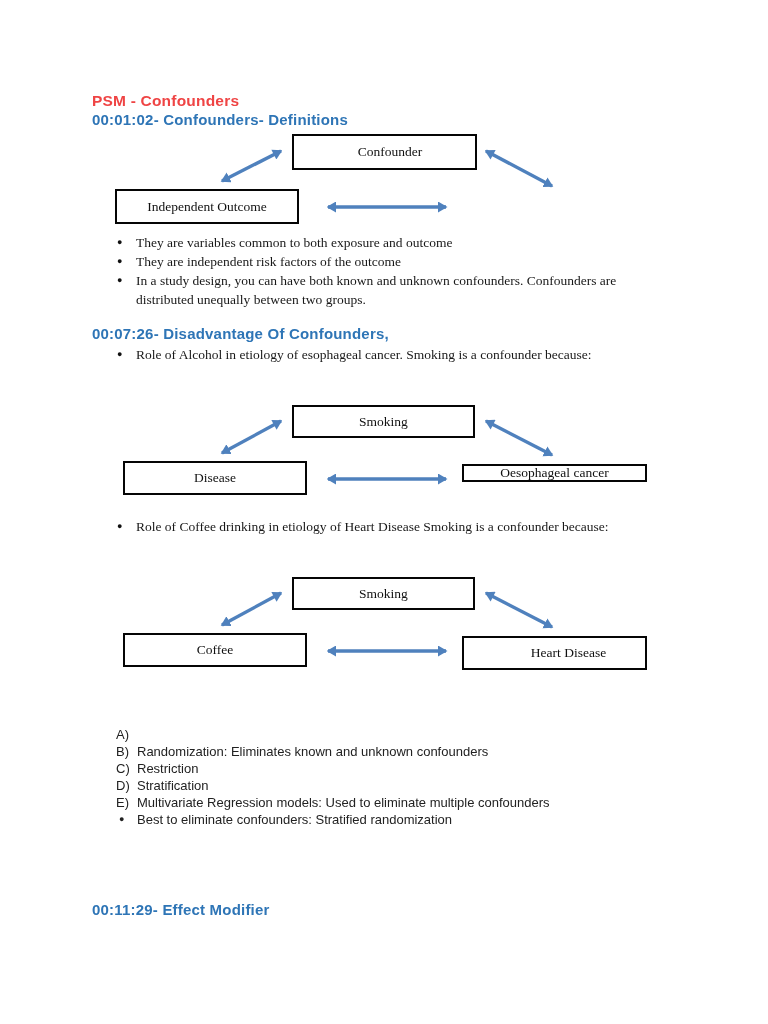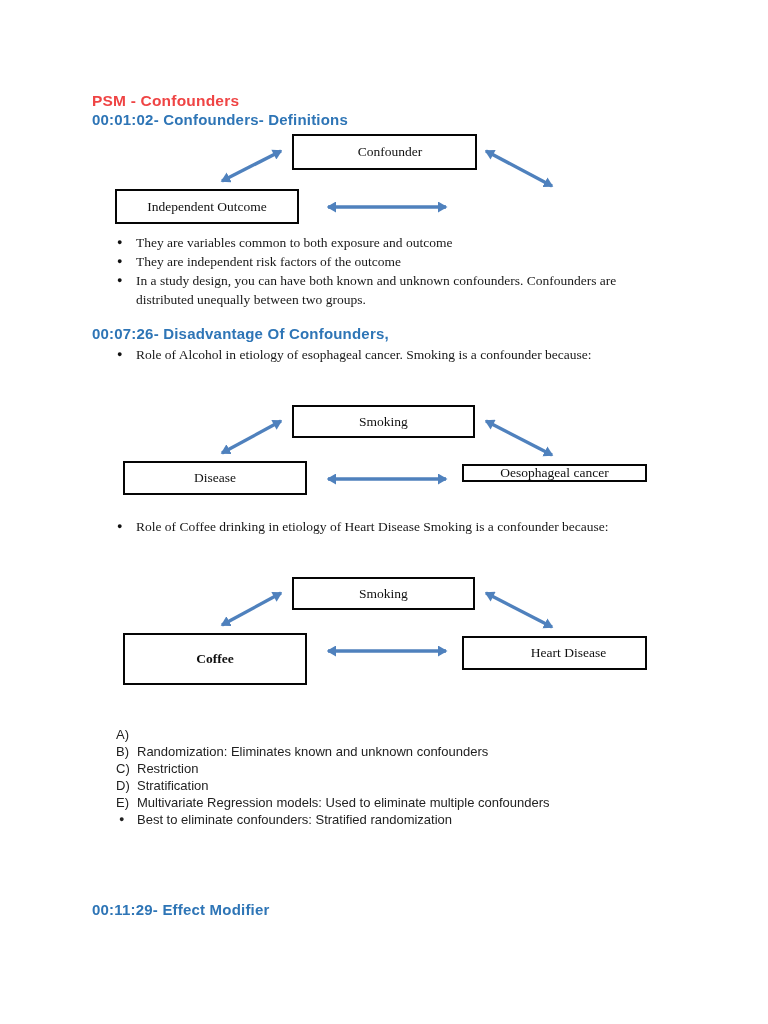--- a/index.html
+++ b/index.html
@@ -121,21 +121,21 @@
         </marker>
         <marker id="as3" markerUnits="userSpaceOnUse" markerWidth="12" markerHeight="12" refX="1.5" refY="5.5" orient="auto">
           <path d="M9.5,0 L0,5.5 L9.5,11 z" fill="#4f81bd"></path>
         </marker>
       </defs>
       <line x1="281" y1="16" x2="222" y2="48" stroke="#4f81bd" stroke-width="3.4" marker-start="url(#as3)" marker-end="url(#ae3)"></line>
       <line x1="486" y1="16" x2="552" y2="50" stroke="#4f81bd" stroke-width="3.4" marker-start="url(#as3)" marker-end="url(#ae3)"></line>
       <line x1="328" y1="74" x2="446" y2="74" stroke="#4f81bd" stroke-width="3.4" marker-start="url(#as3)" marker-end="url(#ae3)"></line>
     </svg>
     <div class="dbox" style="left:292px;top:0;width:183px;height:33px;">Smoking</div>
-    <div class="dbox" style="left:123px;top:56px;width:184px;height:52px;font-weight:bold;">Coffee</div>
+    <div class="dbox" style="left:123px;top:56px;width:184px;height:34px;">Coffee</div>
     <div class="dbox" style="left:462px;top:59px;width:185px;height:34px;padding-left:28px;">Heart Disease</div>
   </div>
 
 
   <div class="abs tech-list" style="left:116px;top:726px;width:560px;">
     <div class="tech-row">
       <span class="marker">A)</span>
     </div>
     <div class="tech-row">
       <span class="marker">B)</span>

